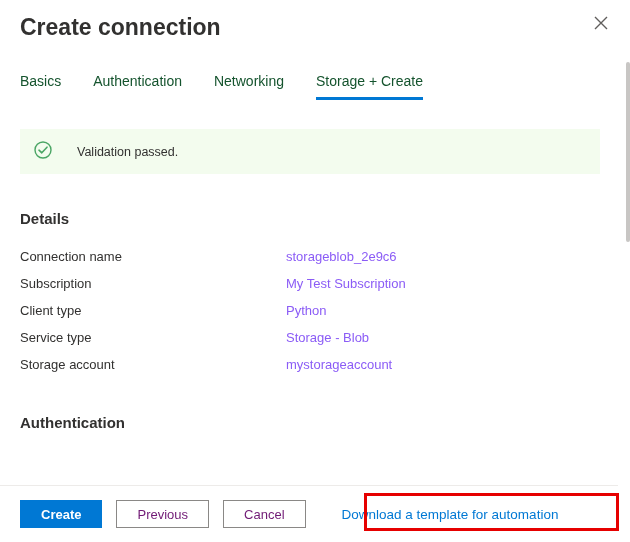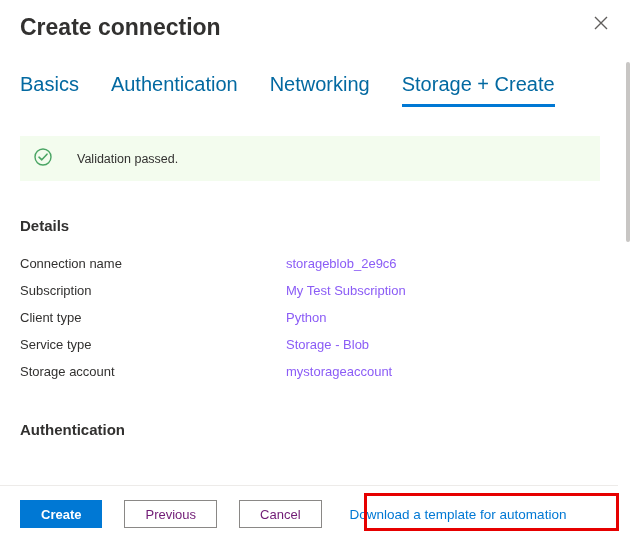--- a/index.html
+++ b/index.html
@@ -12,21 +12,21 @@
     background: #fff;
     position: relative;
     overflow: hidden;
   }
   .panel { padding: 14px 20px 0 20px; height: 100%; display: flex; flex-direction: column; }
   .header { display: flex; justify-content: space-between; align-items: flex-start; }
   .title { font-size: 23px; font-weight: 600; color: #323130; }
   .close-btn { background: none; border: none; cursor: pointer; color: #605e5c; font-size: 16px; padding: 2px; line-height: 1; }
   .close-btn svg { width: 14px; height: 14px; stroke: #605e5c; stroke-width: 1.4; }
   .tabs { display: flex; gap: 32px; margin-top: 32px; border-bottom: 1px solid transparent; }
-  .tab { padding: 0 0 8px 0; cursor: pointer; color: #0369a1; border-bottom: 3px solid transparent; font-size: 20px; }
+  .tab { padding: 0 0 8px 0; cursor: pointer; color: #14532d; border-bottom: 3px solid transparent; font-size: 14px; }
   .tab.active { border-bottom-color: #0078d4; font-weight: 400; }
   .content { flex: 1; overflow-y: auto; padding-right: 10px; }
   .validation {
     margin-top: 28px;
     background: #f3fcee;
     border: none;
     padding: 12px 14px;
     display: flex;
     align-items: center;
     gap: 25px;
@@ -36,38 +36,38 @@
   .validation .icon-wrap { flex-shrink: 0; }
   .section-title { font-size: 15px; font-weight: 700; margin-top: 36px; margin-bottom: 16px; color: #323130; }
   .kv-row { display: flex; padding: 6px 0; font-size: 13px; }
   .kv-key { width: 266px; color: #323130; }
   .kv-val { color: #8b5cf6; }
   .footer {
     border-top: 1px solid #edebe9;
     padding: 14px 20px;
     display: flex;
     align-items: center;
-    gap: 22px;
+    gap: 14px;
     position: absolute;
     bottom: 0;
     left: 0;
     right: 12px;
     background: #fff;
   }
   .btn {
     height: 28px;
     padding: 0 20px;
     font-size: 13px;
     cursor: pointer;
     background: #fff;
     border: 1px solid #8a8886;
     color: #701a75;
   }
   .btn.primary { background: #0078d4; color: #fff; border-color: #0078d4; font-weight: 600; }
-  .footer-link { color: #0078d4; text-decoration: none; cursor: pointer; font-size: 13.5px; margin-left: 6px; }
+  .footer-link { color: #0078d4; text-decoration: none; cursor: pointer; font-size: 13.5px; margin-left: 22px; }
   .highlight-box {
     position: absolute;
     border: 3px solid #e60000;
     pointer-events: none;
     left: 364px;
     top: 493px;
     width: 255px;
     height: 38px;
   }
   .scroll-thumb {

